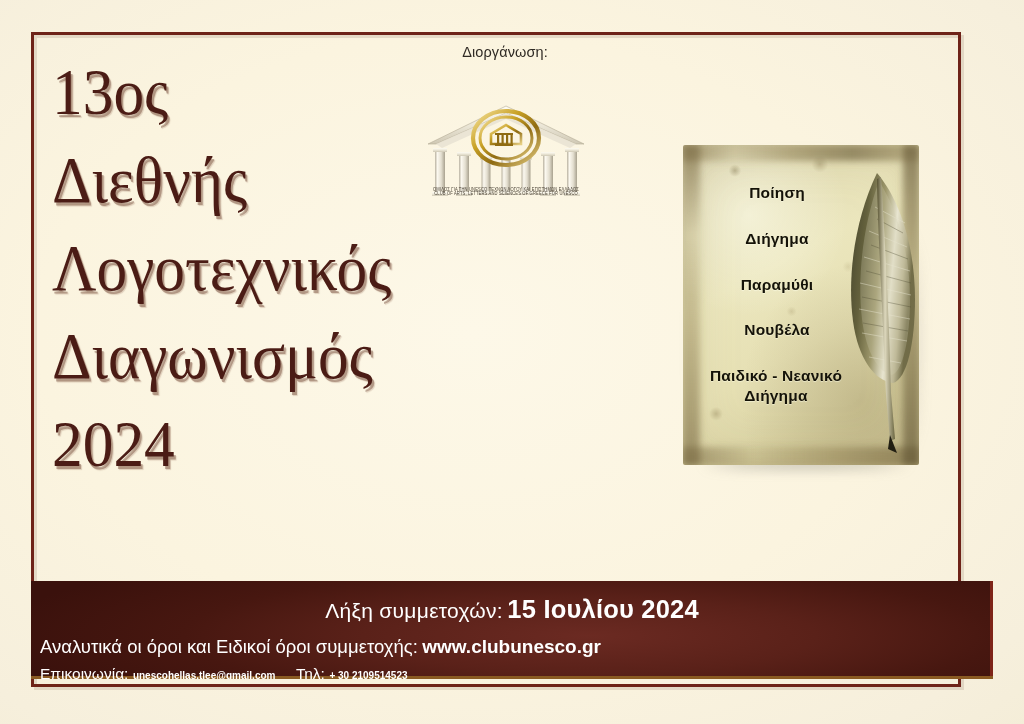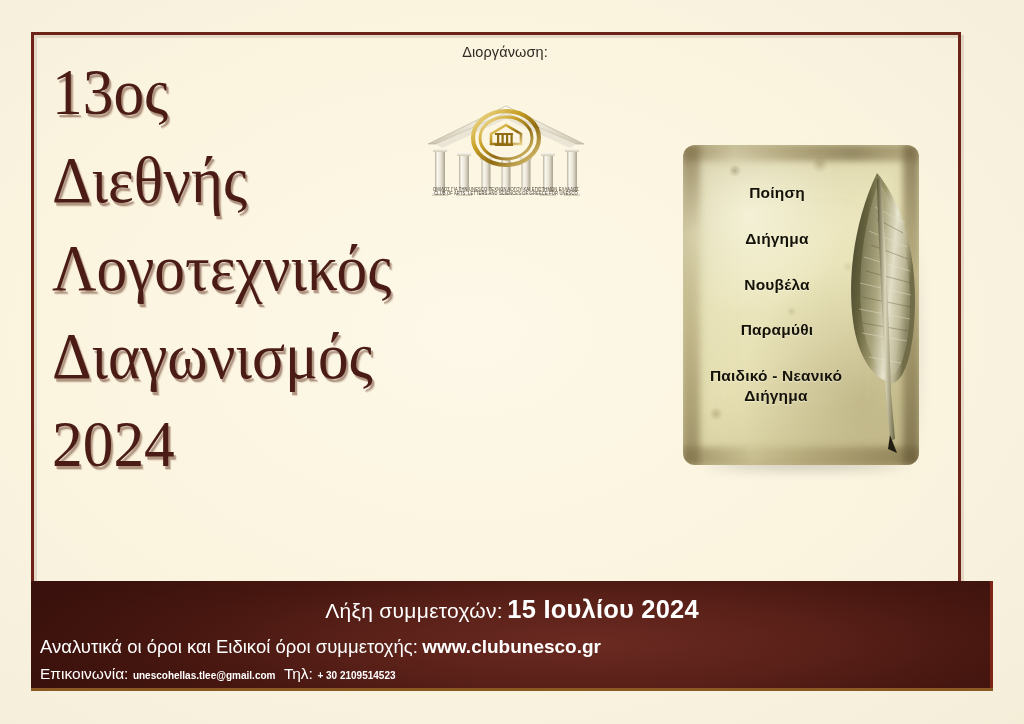--- a/index.html
+++ b/index.html
@@ -126,21 +126,21 @@
     height: 322px;
     background: radial-gradient(ellipse at 50% 60%, rgba(90,90,85,0.40) 0%, rgba(120,120,110,0.18) 60%, rgba(160,160,150,0) 78%);
     filter: blur(5px);
   }
   .book {
     position: absolute;
     left: 5px;
     top: 5px;
     width: 236px;
     height: 320px;
-    border-radius: 12px;
+    border-radius: 2px;
     background:
       radial-gradient(ellipse 60% 45% at 28% 22%, rgba(255,255,240,0.55) 0%, rgba(255,255,240,0) 70%),
       radial-gradient(ellipse 70% 60% at 75% 80%, rgba(140,125,80,0.30) 0%, rgba(140,125,80,0) 72%),
       linear-gradient(152deg, #d7d0ac 0%, #e2dcb4 16%, #ebe6bd 38%, #e6e0b4 60%, #d9d2a3 82%, #cbc295 100%);
     box-shadow:
       inset 0 0 26px rgba(120,105,60,0.30),
       inset 0 0 60px rgba(160,145,95,0.18);
     overflow: hidden;
   }
   
@@ -194,21 +194,21 @@
     width: 90px;
     height: 290px;
   }
 
   
   .footer {
     position: absolute;
     left: 31px;
     top: 581px;
     width: 962px;
-    height: 110px;
+    height: 98px;
     background:
       radial-gradient(ellipse 62% 100% at 58% 56%, #6b2a22 0%, #5a2119 38%, #471710 68%, #3a110c 100%);
     box-shadow: inset 0 -3px 0 #8a5a22, inset -3px 0 0 #7e2418;
     overflow: hidden;
   }
   .footer-deadline {
     position: absolute;
     left: 0;
     top: 14px;
     width: 962px;
@@ -237,21 +237,21 @@
   .footer-terms .val { font-size: 19px; font-weight: bold; }
   .footer-contact {
     position: absolute;
     left: 9px;
     top: 84px;
     white-space: nowrap;
     color: #ffffff;
   }
   .footer-contact .lbl { font-size: 15.5px; }
   .footer-contact .val { font-size: 10px; font-weight: bold; text-align: center; }
-  .footer-contact .lbl2 { font-size: 15.5px; margin-left: 4px; }
+  .footer-contact .lbl2 { font-size: 15.5px; margin-left: 16px; }
 </style>
 </head>
 <body>
 
 <div id="poster">
 
   <div id="frame-shadow"></div>
   <div id="frame"></div>
 
   <div class="org-block">
@@ -354,22 +354,22 @@
     <div class="book">
       <div class="book-spots"></div>
       <div class="edge-t"></div>
       <div class="edge-b"></div>
       <div class="edge-l"></div>
       <div class="edge-r"></div>
 
       <div class="book-categories">
         <div class="cat">Ποίηση</div>
         <div class="cat">Διήγημα</div>
+        <div class="cat">Παραμύθι</div>
         <div class="cat">Νουβέλα</div>
-        <div class="cat">Παραμύθι</div>
         <div class="cat" style="white-space:pre-line; width:210px; margin-left:-16px;">Παιδικό - Νεανικό
 Διήγημα</div>
       </div>
 
       <svg class="quill" viewBox="0 0 90 290">
         <defs>
           <linearGradient id="feath" x1="0" y1="0" x2="1" y2="0.3">
             <stop offset="0%" stop-color="#3b3a24"></stop>
             <stop offset="28%" stop-color="#5d5a36"></stop>
             <stop offset="52%" stop-color="#9a9468"></stop>

